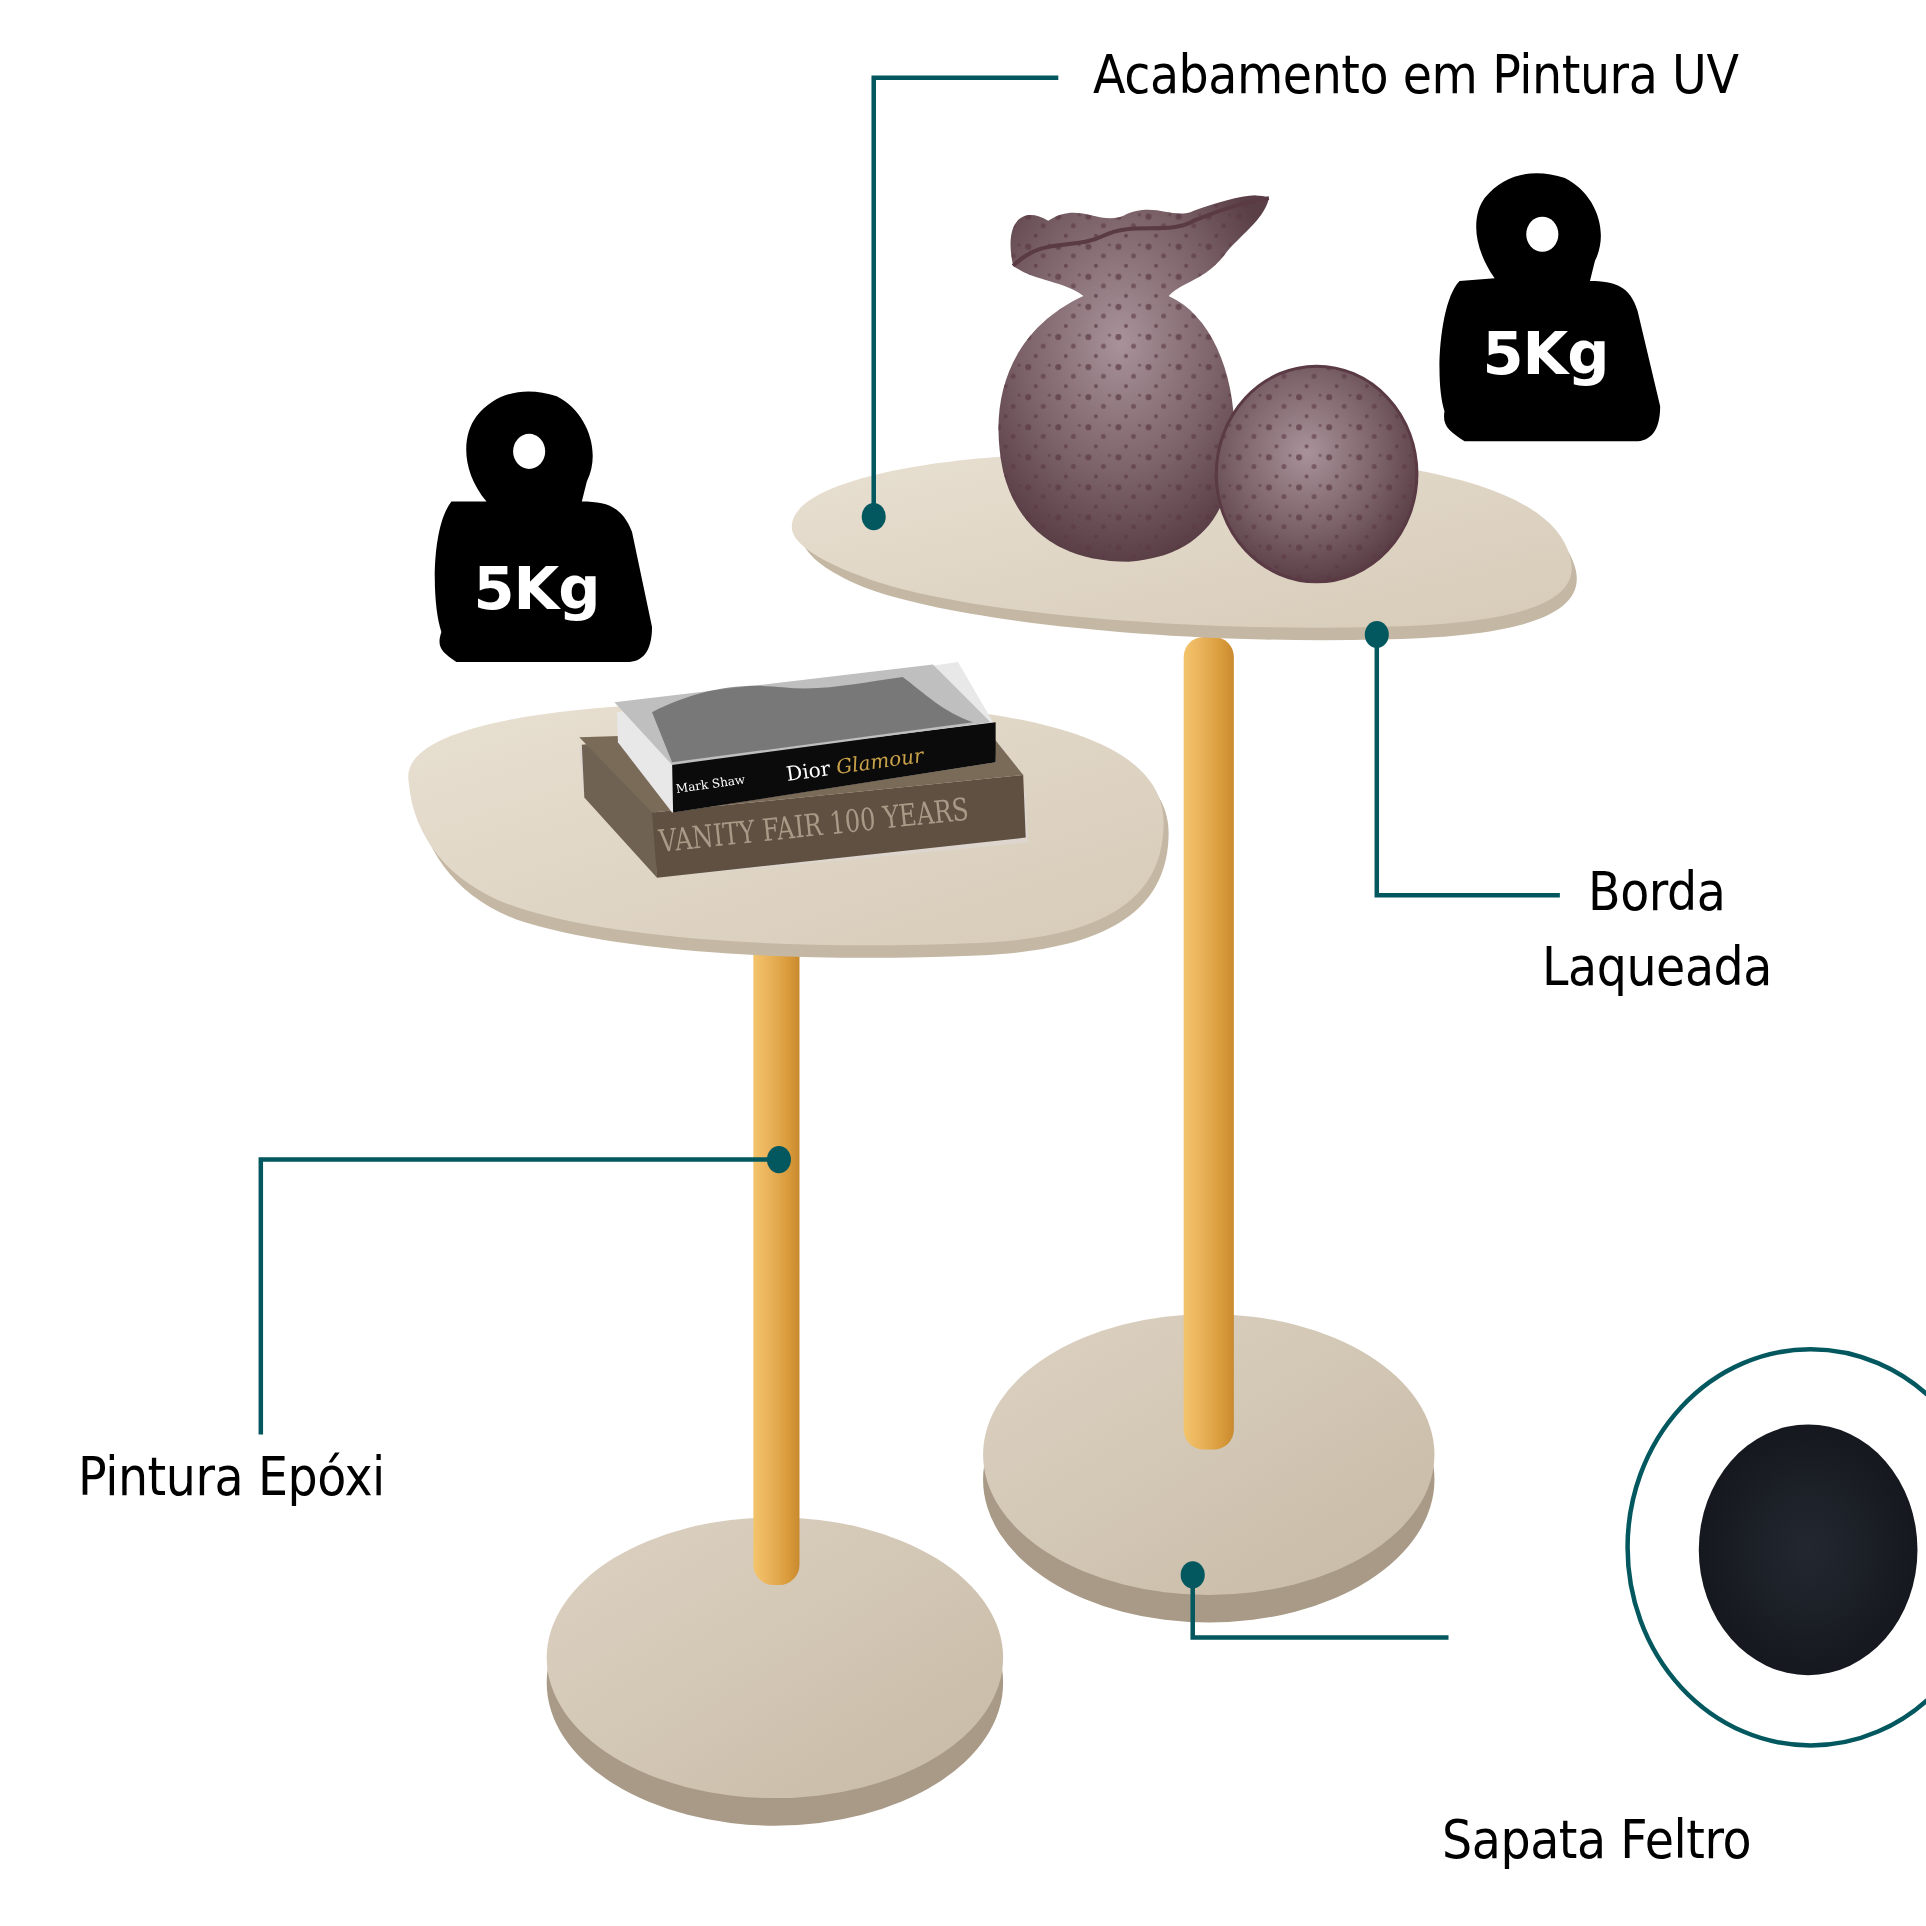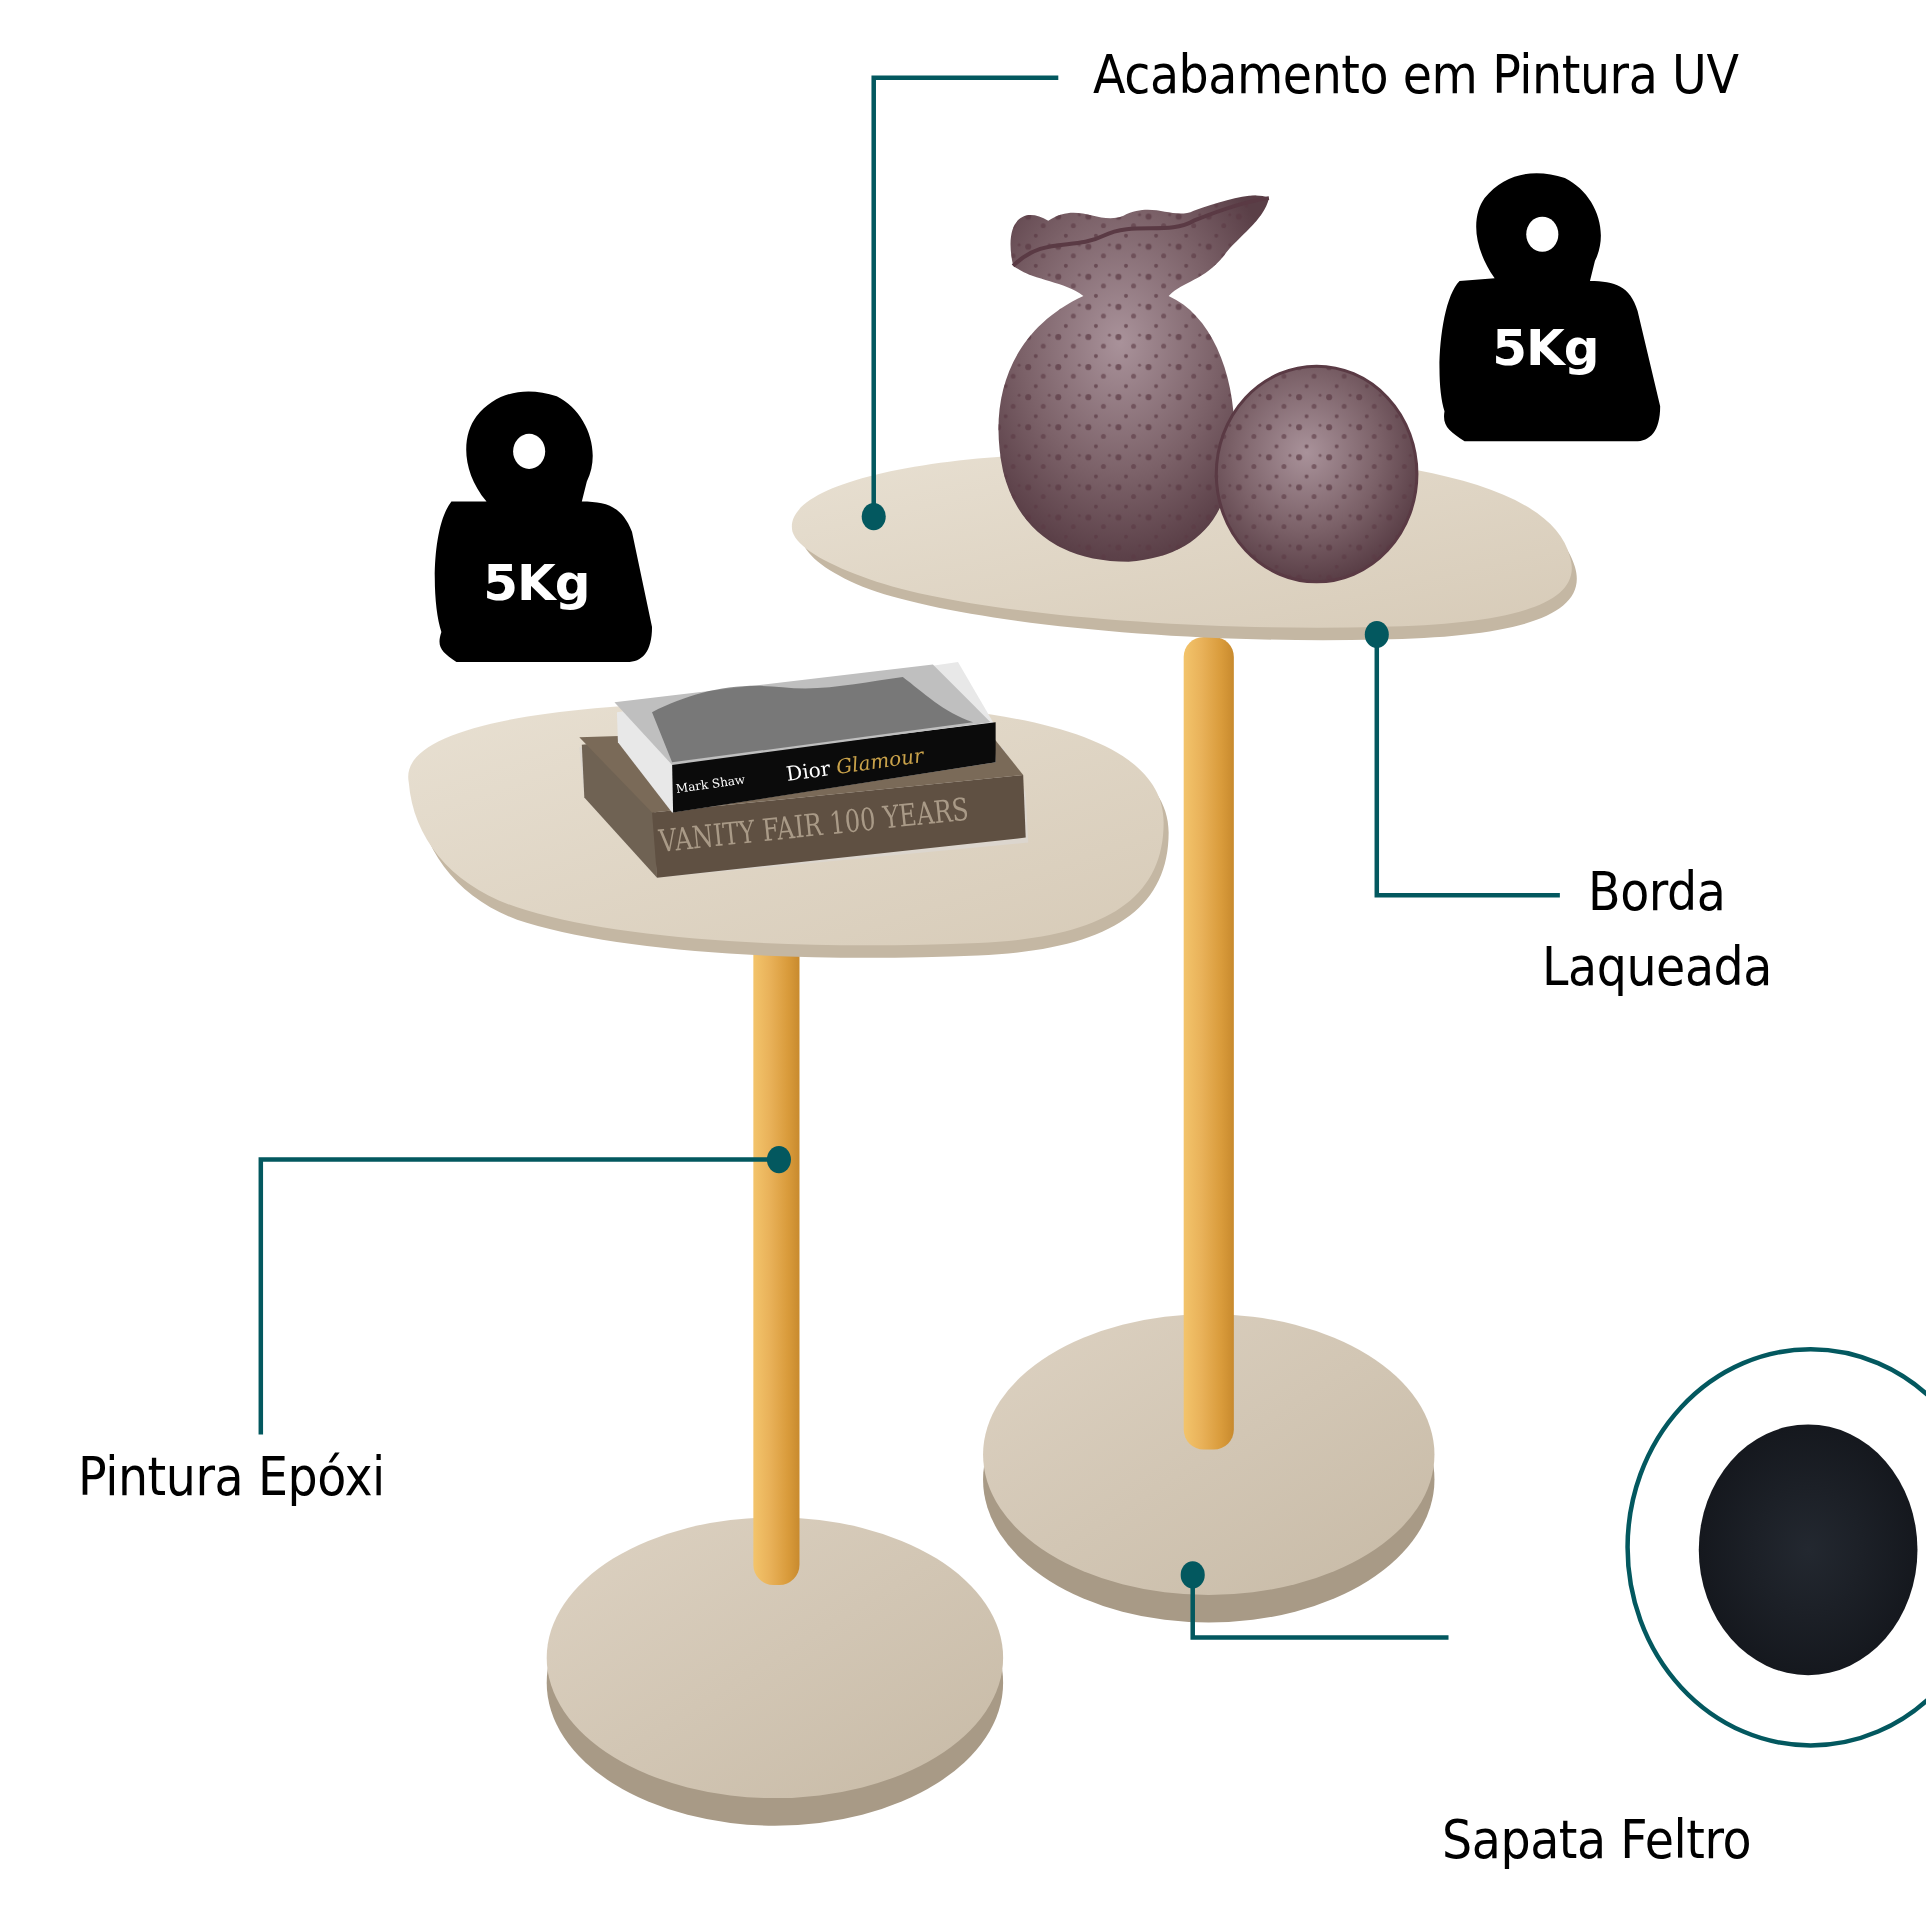--- a/index.html
+++ b/index.html
@@ -6,21 +6,21 @@
   body { width: 1926px; height: 1926px; position: relative; overflow: hidden; font-family: "DejaVu Sans", sans-serif; }
   .stage { position: absolute; left: 0; top: 0; width: 1926px; height: 1926px; }
   .stage svg.scene { position: absolute; left: 0; top: 0; }
   .label {
     position: absolute; color: #000; font-family: "DejaVu Sans", sans-serif;
     font-size: 54px; line-height: 1.18; letter-spacing: -0.5px; white-space: nowrap;
     transform: scaleX(0.88); transform-origin: left top;
   }
   .weight-text {
     position: absolute; color: #fff; font-family: "DejaVu Sans", sans-serif;
-    font-weight: bold; font-size: 50px; letter-spacing: -1px; white-space: nowrap;
+    font-weight: bold; font-size: 59px; letter-spacing: -1px; white-space: nowrap;
     text-align: center;
   }
   .book-text { position: absolute; font-family: "DejaVu Serif", "Liberation Serif", serif; white-space: nowrap; transform-origin: left bottom; }
 </style>
 </head>
 <body>
 
 <div class="stage">
   <svg class="scene" width="1926" height="1926" viewBox="0 0 3840 3840" xmlns="http://www.w3.org/2000/svg">
     <defs>

